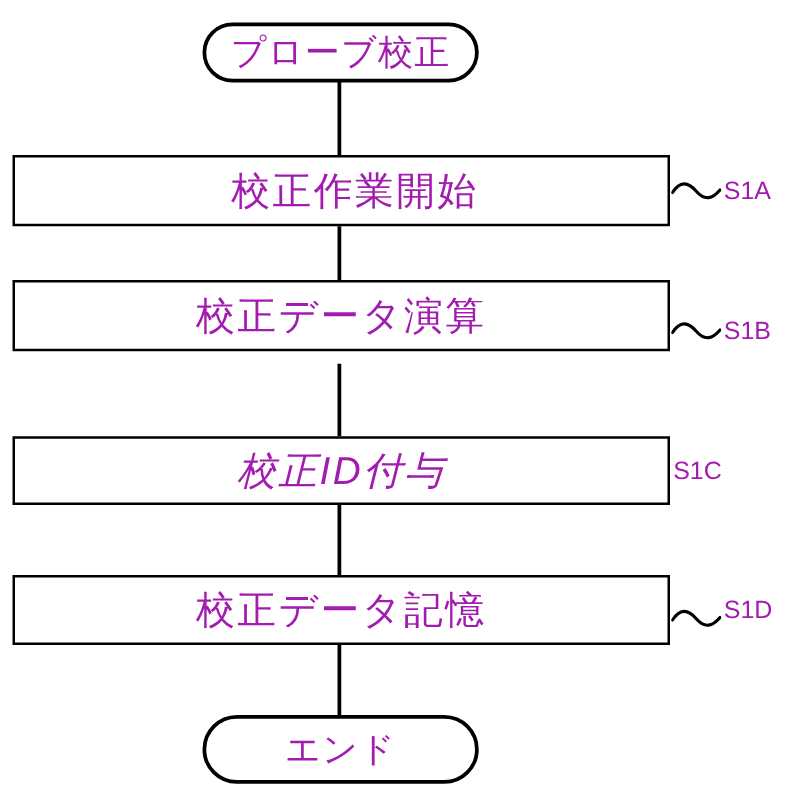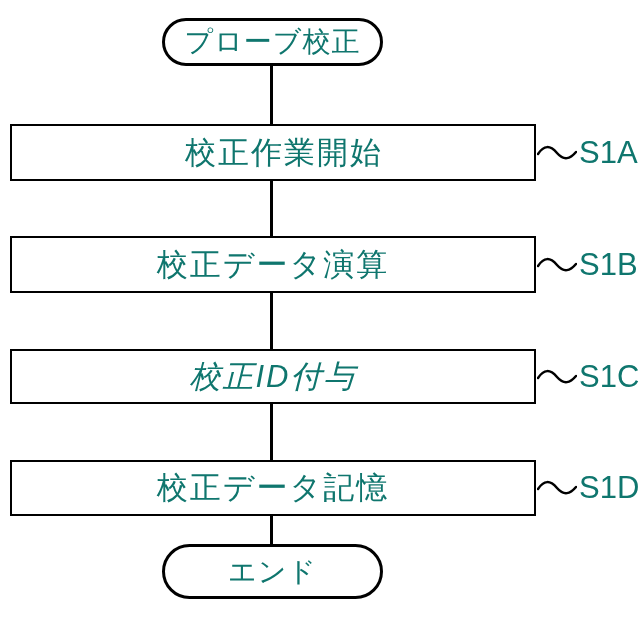--- a/index.html
+++ b/index.html
@@ -1,48 +1,48 @@
 <!DOCTYPE html>
 <html><head>
 <meta charset="utf-8">
 <style>
   html,body{margin:0;padding:0;}
   .canvas{
     position:relative;
     width:640px;height:640px;
     background:#ffffff;
     font-family:"Liberation Sans","DejaVu Sans",sans-serif;
-    color:#0f766e;
+    color:#a21caf;
     overflow:hidden;
   }
   .terminal{
     position:absolute;
     left:162px;width:221px;
     border:3px solid #000;
     border-radius:28px;
     background:#fff;
     display:flex;align-items:center;justify-content:center;
     box-sizing:border-box;
     font-size:28px;
     letter-spacing:1px;
   }
   .terminal.start{top:18px;height:48px;}
-  .terminal.end{top:544px;height:55px;font-family:Liberation Serif, serif;}
+  .terminal.end{top:572px;height:55px;font-family:Liberation Serif, serif;}
   .process{
     position:absolute;
     left:10px;width:526px;
     border:2.5px solid #000;
     background:#fff;
     display:flex;align-items:center;justify-content:center;
     box-sizing:border-box;
     font-size:31px;
     letter-spacing:2px;
   }
   .p1{top:124px;height:57px;padding-left:22px;}
-  .p2{top:236px;height:57px;}
+  .p2{top:224px;height:57px;}
   .p3{top:349px;height:55px;font-style:italic;}
   .p4{top:460px;height:56px;text-align:center;}
   .vline{
     position:absolute;
     left:270px;width:3px;
     background:#000;
   }
   .c1{top:64px;height:62px;}
   .c2{top:179px;height:59px;}
   .c3{top:291px;height:60px;}
@@ -50,25 +50,25 @@
   .c5{top:514px;height:60px;}
   .tag{
     position:absolute;
     left:537px;
     height:34px;
     display:flex;align-items:center;
     white-space:nowrap;
   }
   .t1{top:136px;}
   .t2{top:248px;justify-content:space-between;}
-  .t3{top:360px;}
-  .t4{top:471px;}
+  .t3{top:360px;flex-direction:column;}
+  .t4{top:471px;align-items:flex-end;}
   .tag svg{display:block;margin-right:2px;}
   .tag .tag-text{
-    font-size:31px;
+    font-size:20px;
     line-height:34px;
   }
 </style>
 </head>
 <body>
 
 <div class="canvas">
 
   <div class="terminal start">
     <span>プローブ校正</span>

